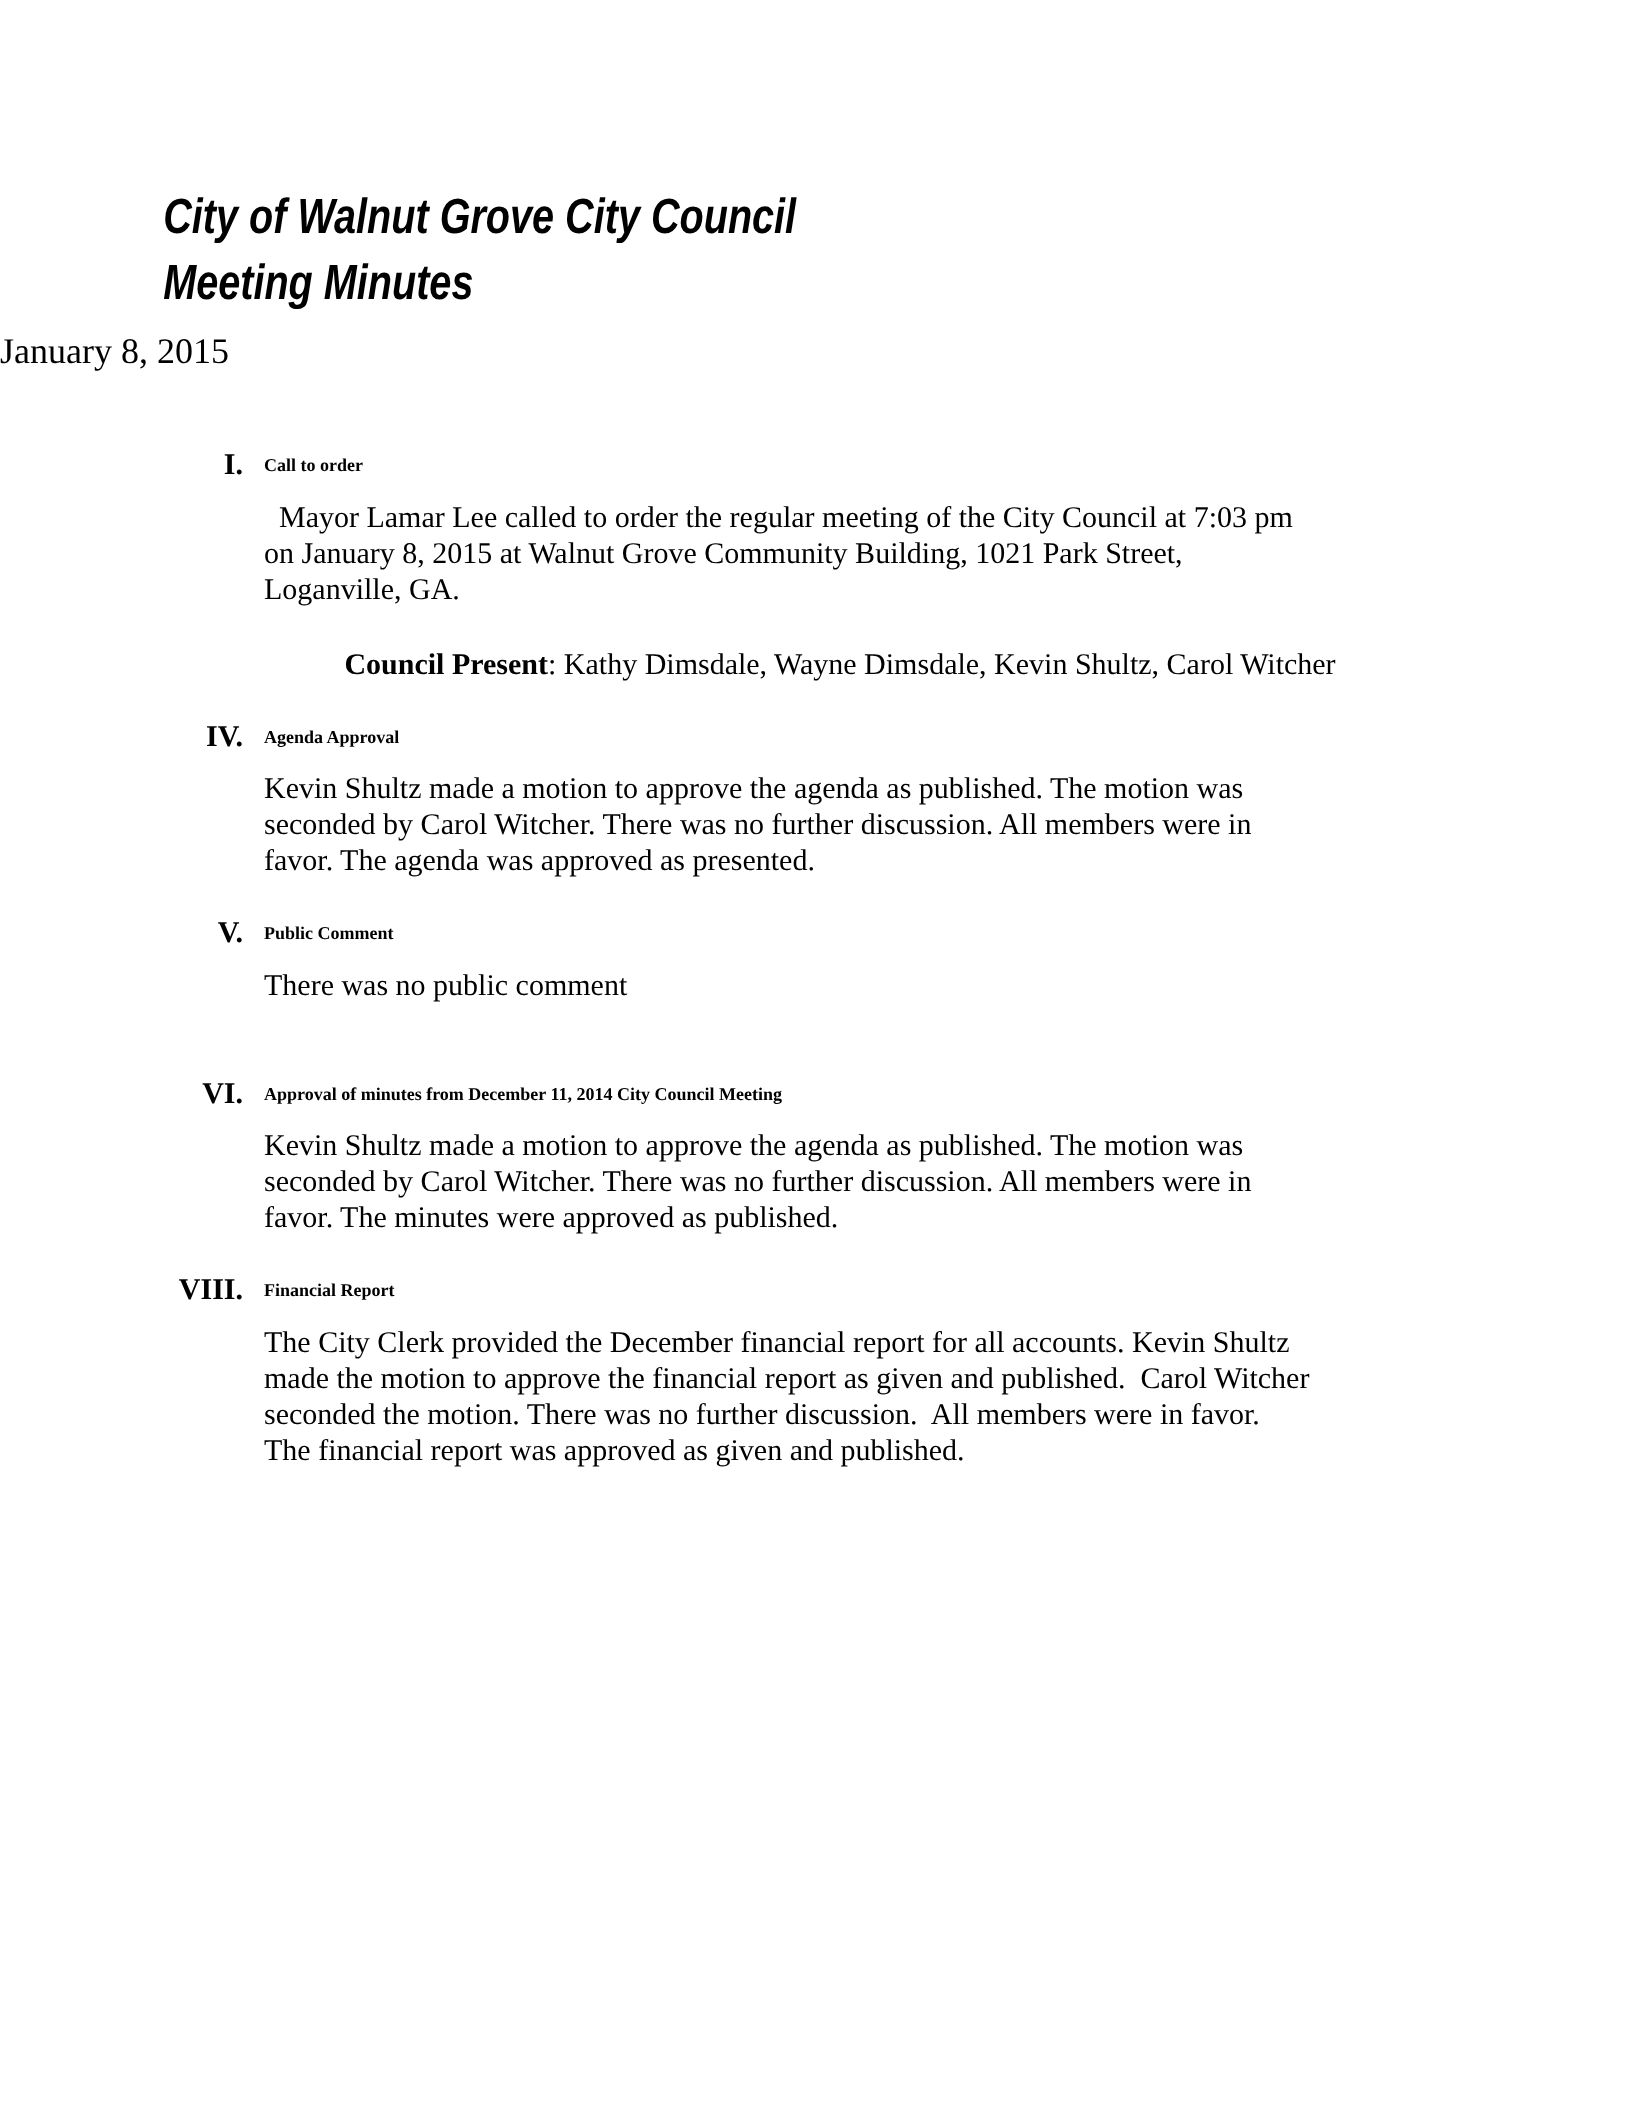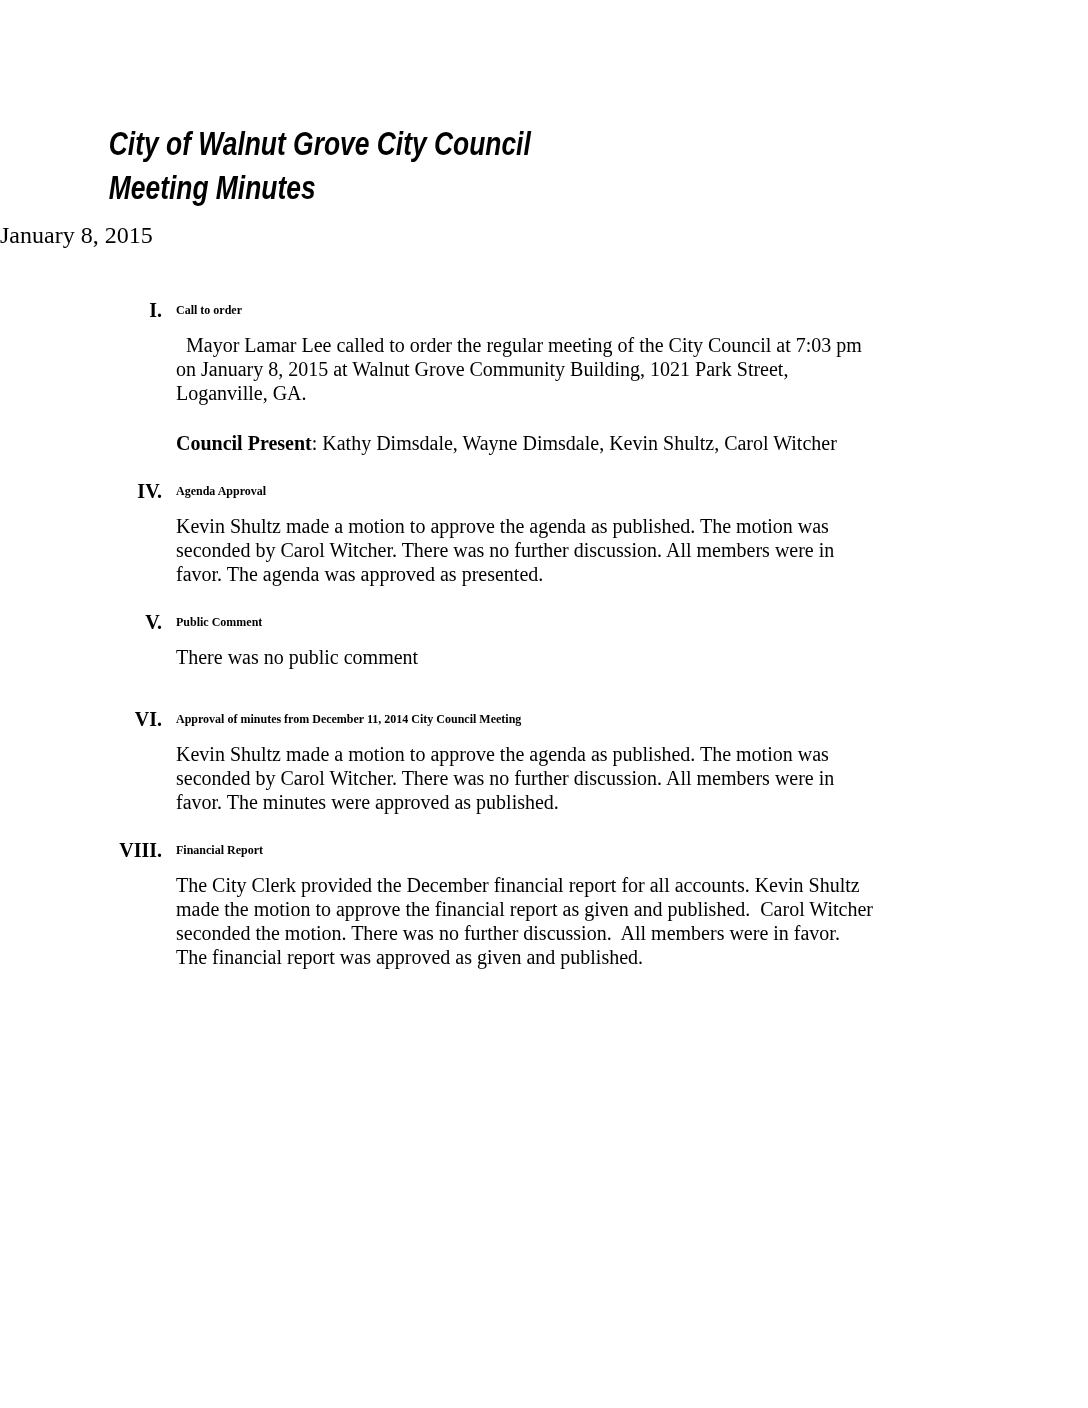--- a/index.html
+++ b/index.html
@@ -37,41 +37,41 @@
   .sections {
     padding-bottom: 40px;
   }
   .section {
     display: grid;
     grid-template-columns: 162px 768px;
     column-gap: 14px;
     margin-top: 24px;
   }
   .section.first { margin-top: 48px; }
-  .section.extra-gap { margin-top: 38px; }
+  .section.extra-gap { margin-top: 48px; }
   .numeral {
     font-weight: bold;
     font-size: 20px;
     line-height: 24px;
     text-align: right;
   }
   .heading {
     font-weight: bold;
     font-size: 12px;
     line-height: 24px;
     margin: 0;
   }
   .para {
     font-size: 20px;
     line-height: 24px;
     margin: 11px 0 0 0;
     white-space: pre;
     font-family: Liberation Serif, serif;
   }
-  .para.council { margin-top: 26px; }
+  .para.council { margin-top: 26px; text-align: center; }
   .bold { font-weight: bold; }
 </style>
 </head>
 <body>
 
 <div class="page">
 
   <header class="title-block">
     <div class="title-line">City of Walnut Grove City Council</div>
     <div class="title-line">Meeting Minutes</div>

